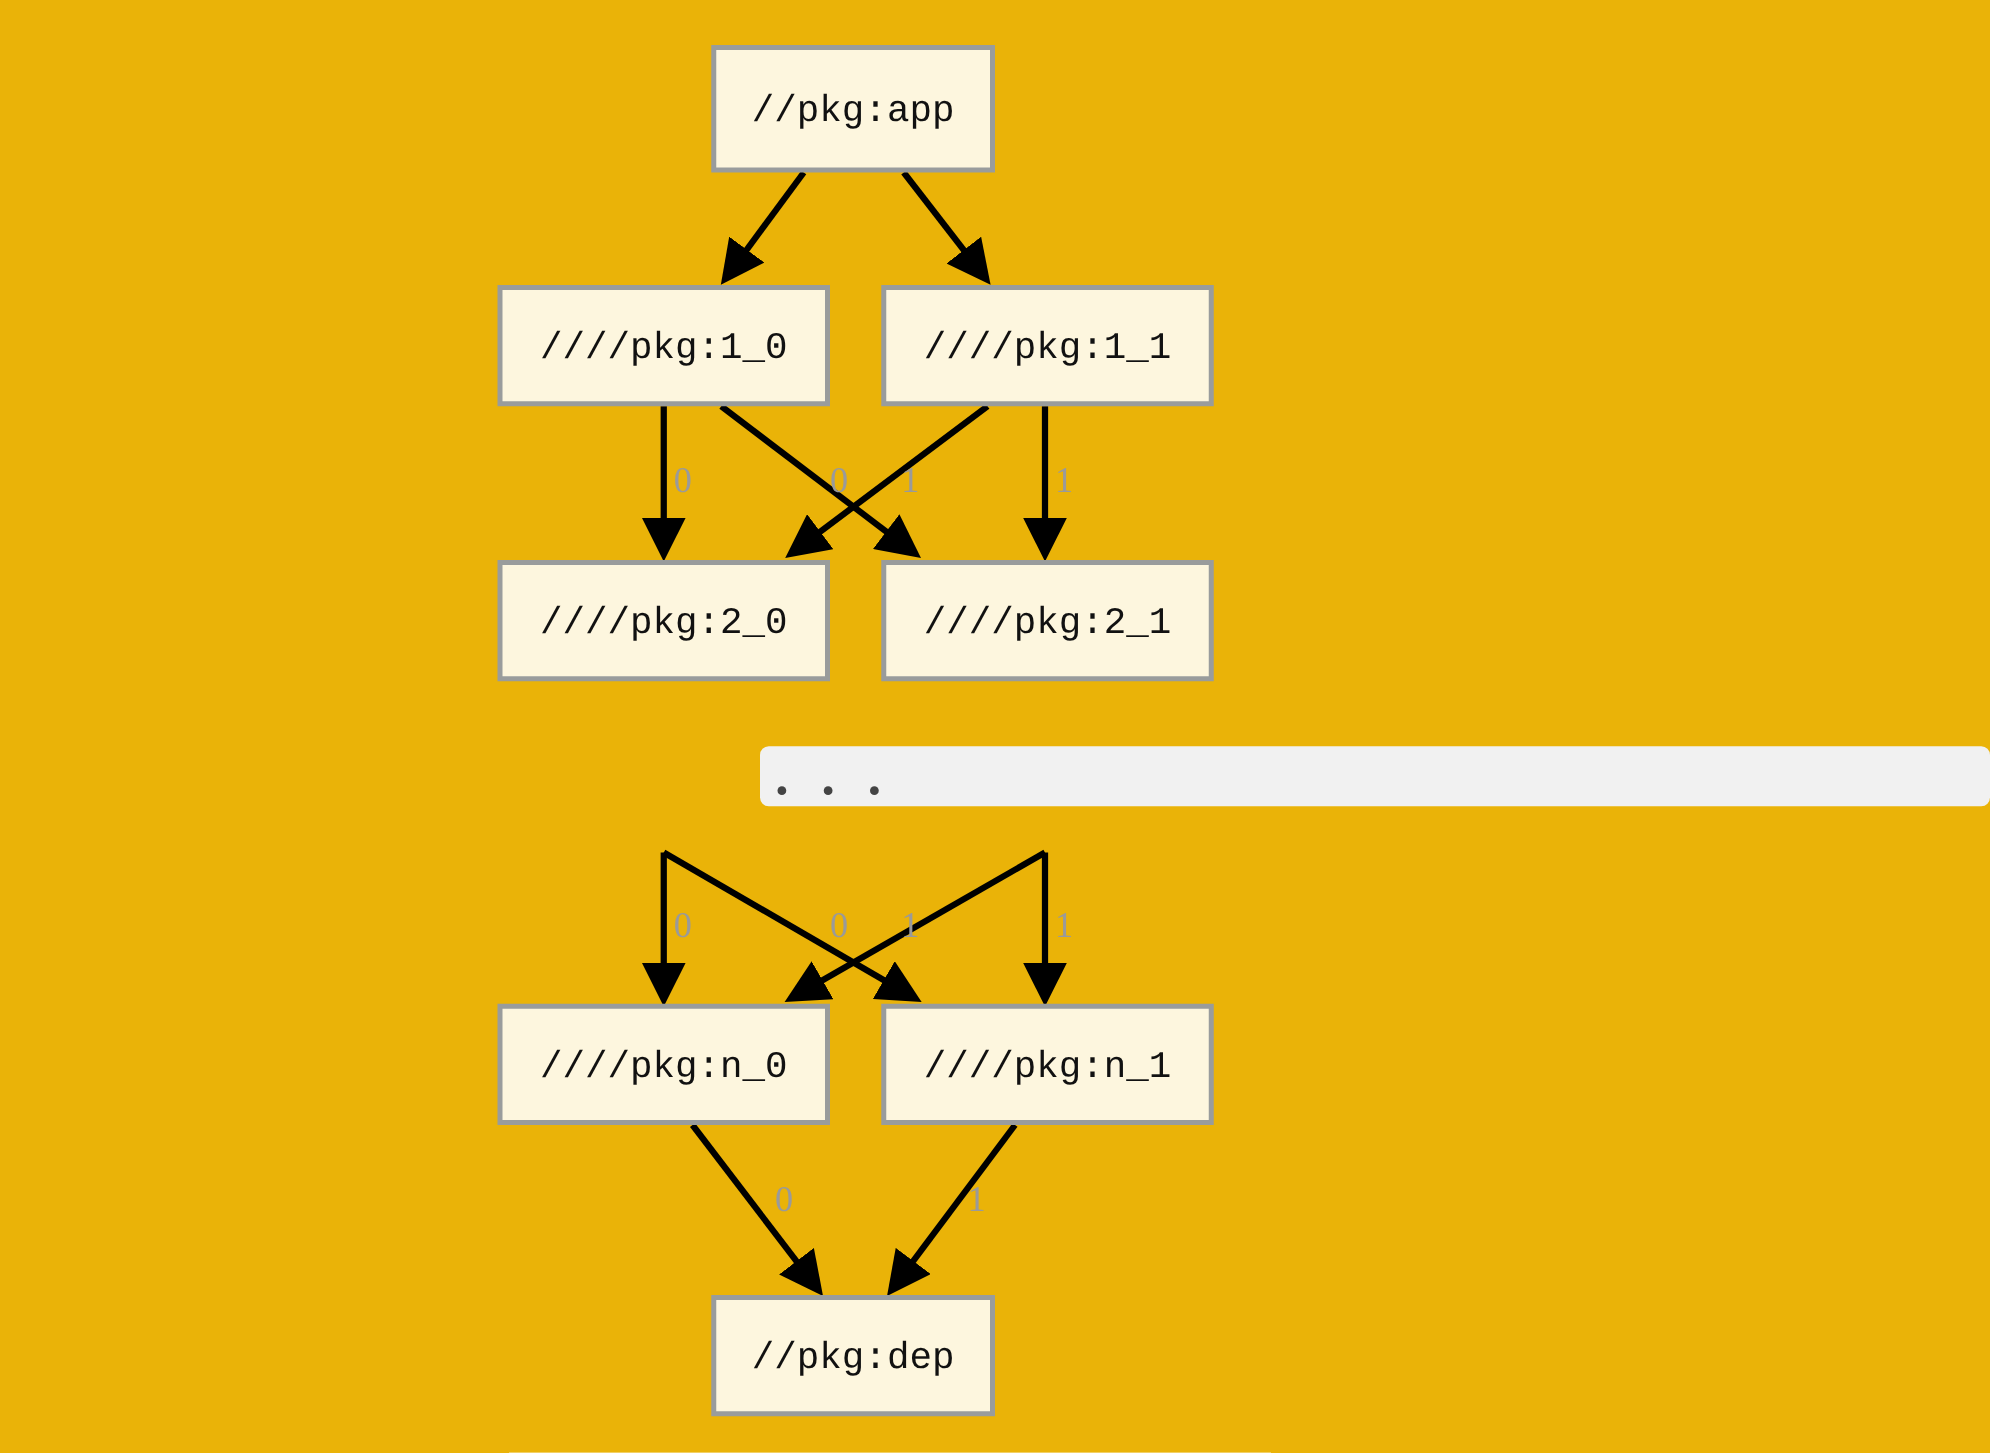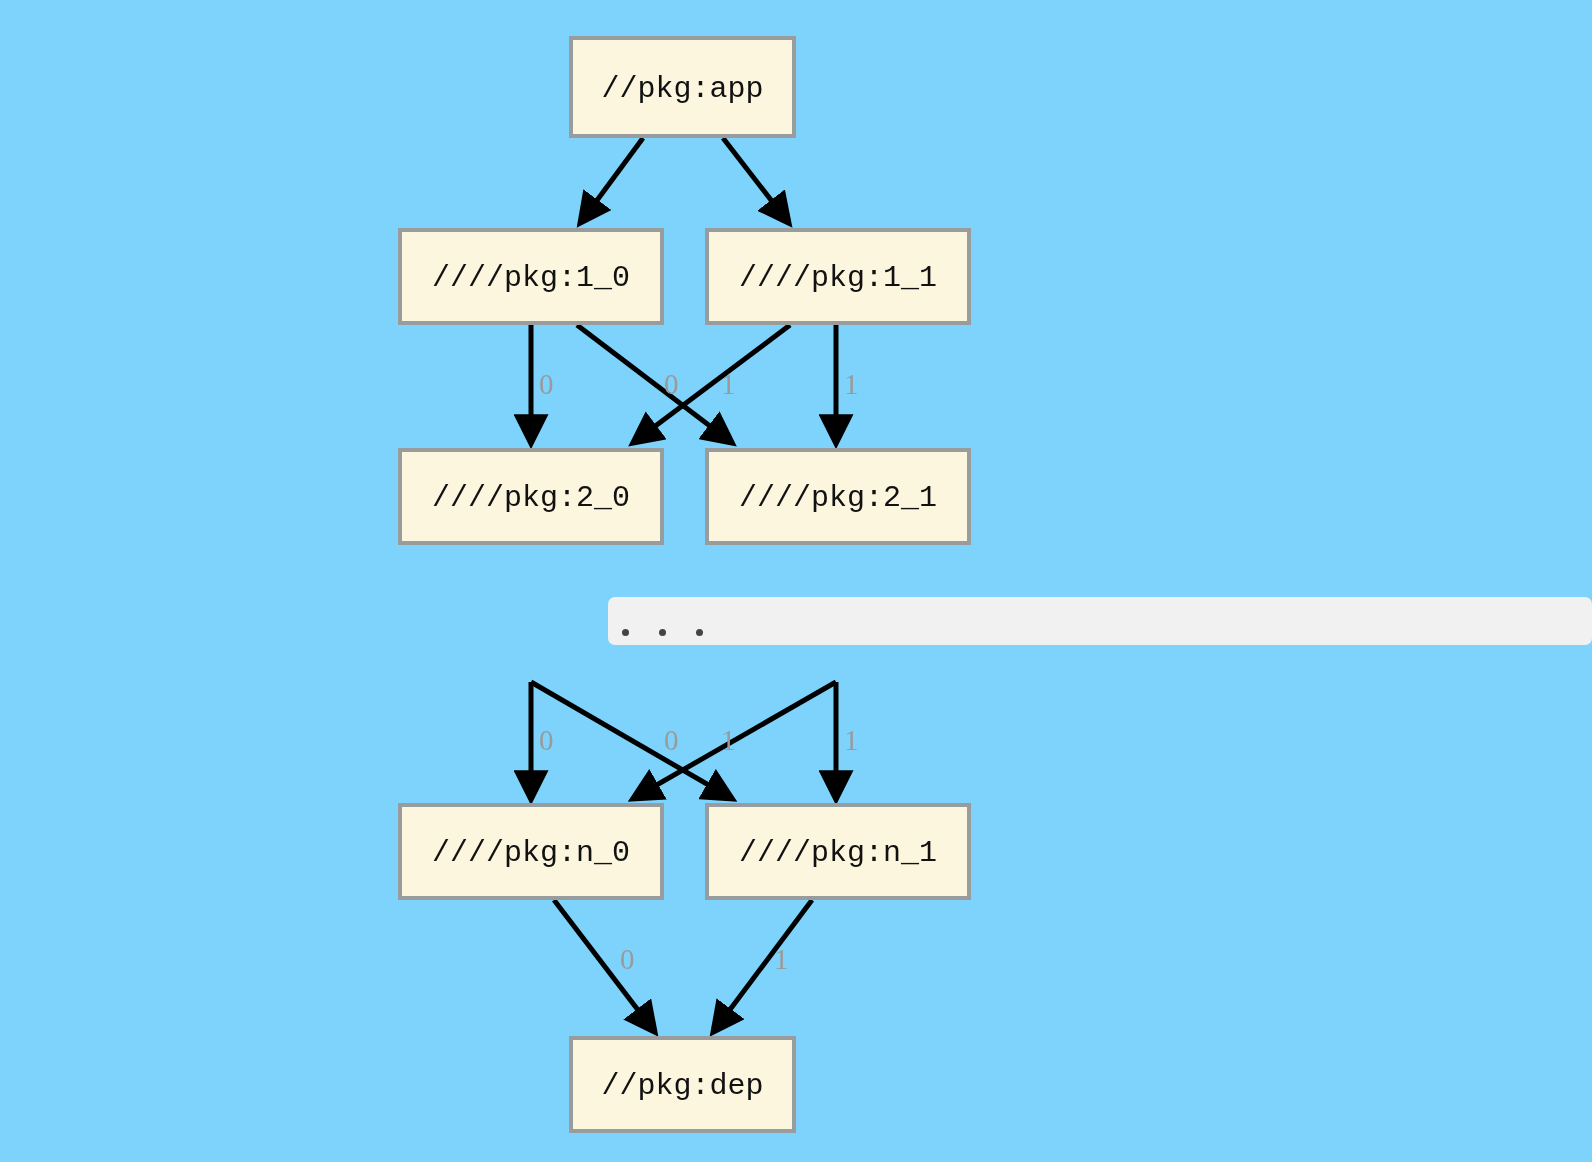--- a/index.html
+++ b/index.html
@@ -10,21 +10,21 @@
   body {
     width: 1592px;
     height: 1162px;
     overflow: hidden;
     font-family: "Liberation Mono", "DejaVu Sans Mono", monospace;
   }
   #canvas {
     position: relative;
     width: 1592px;
     height: 1162px;
-    background: #7dd3fc;
+    background: #eab308;
   }
   svg.graph {
     position: absolute;
     left: 0;
     top: 0;
     width: 1592px;
     height: 1162px;
     display: block;
   }
   .node-rect {

